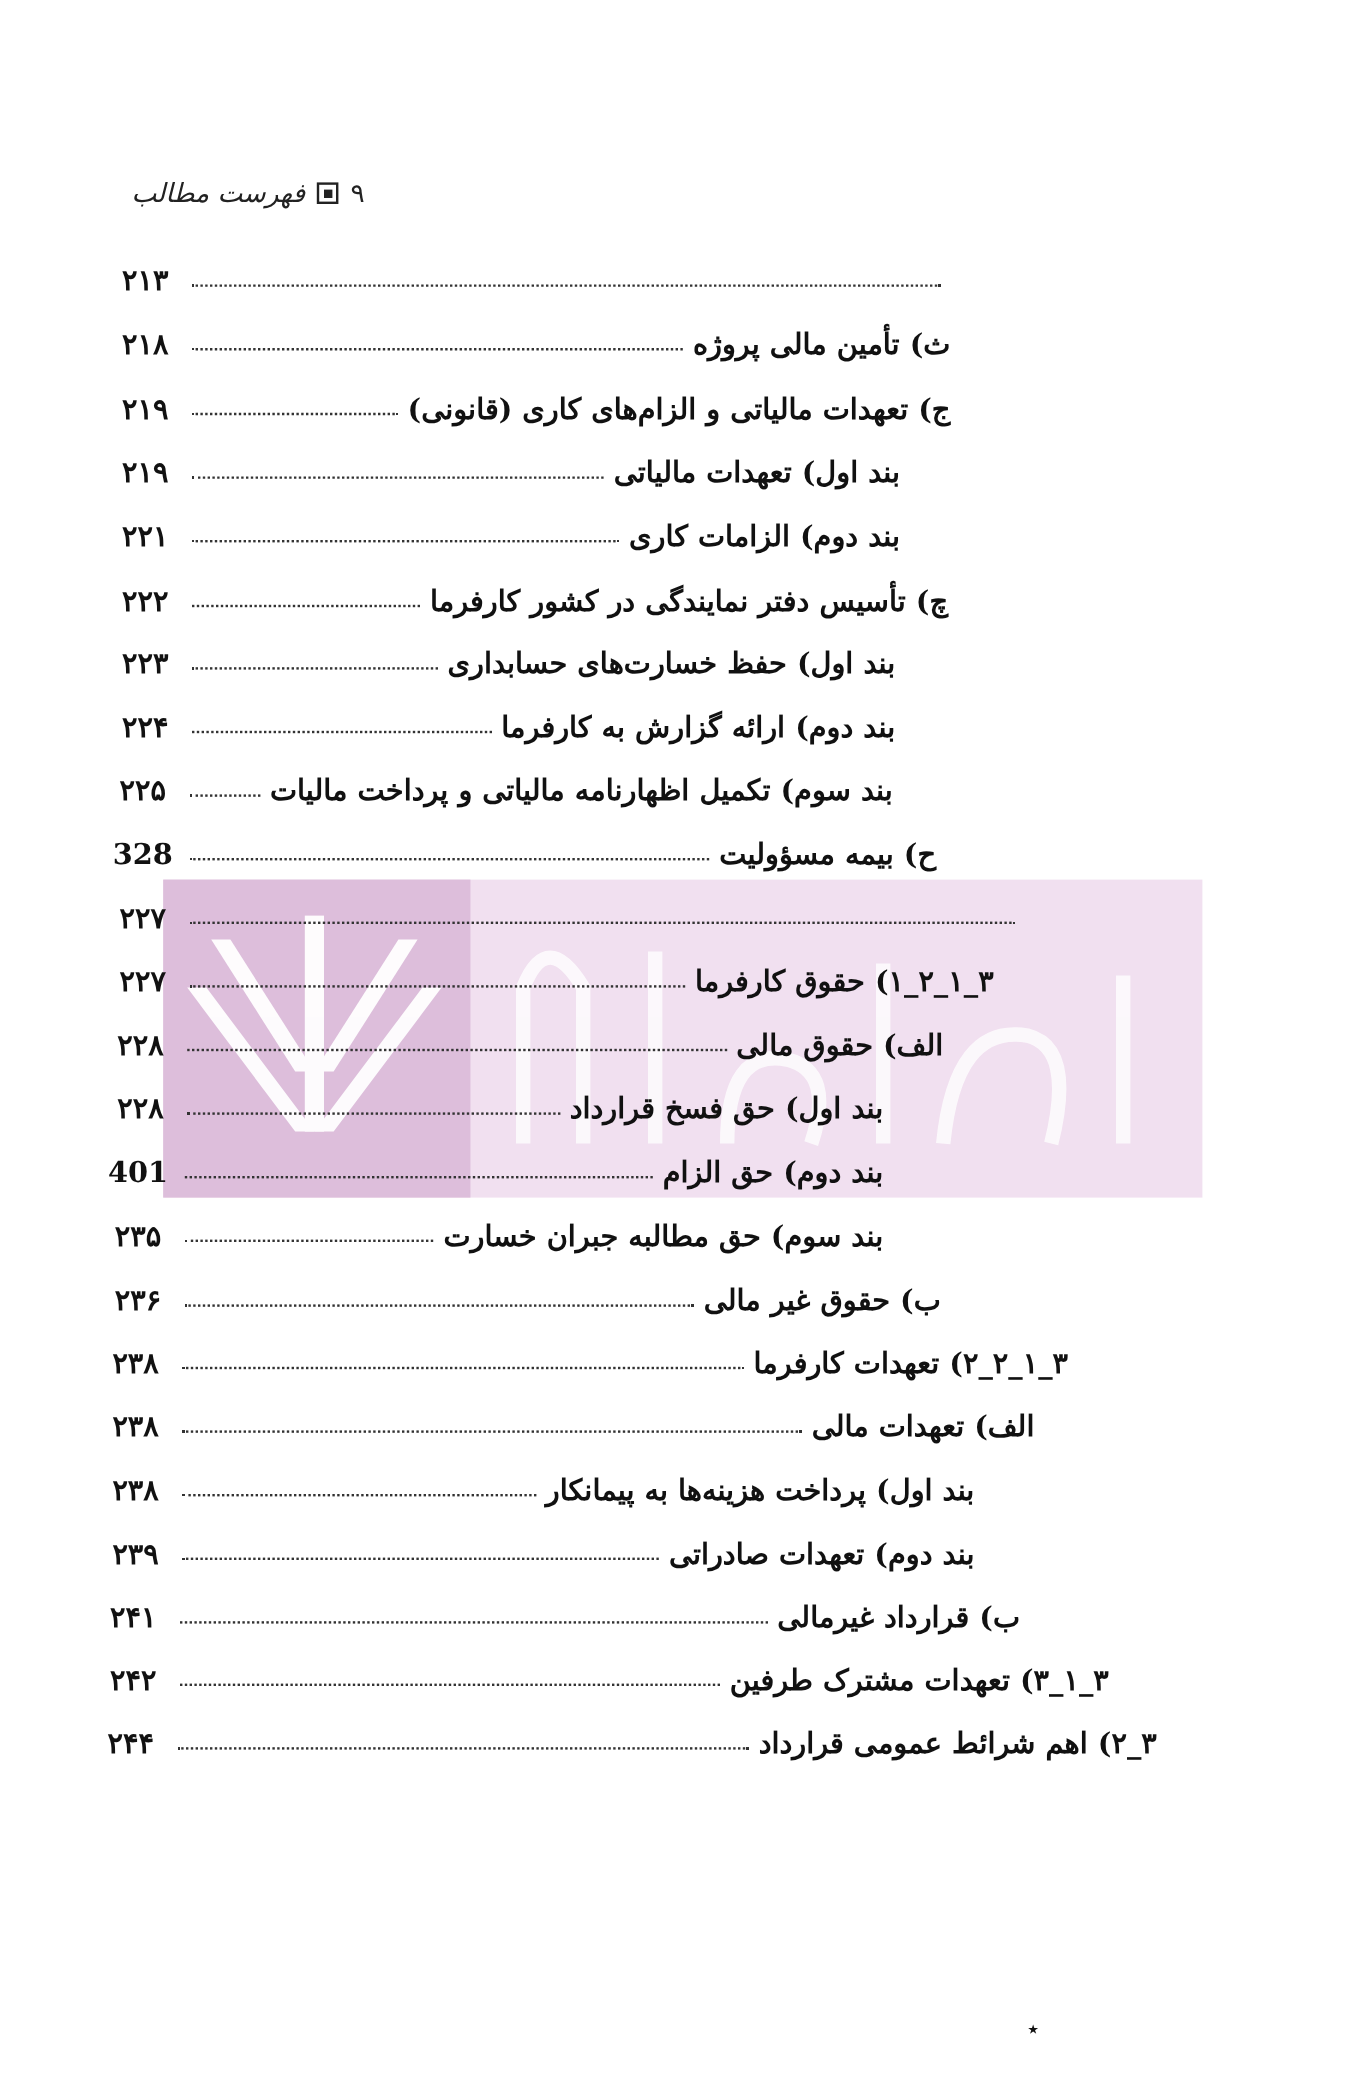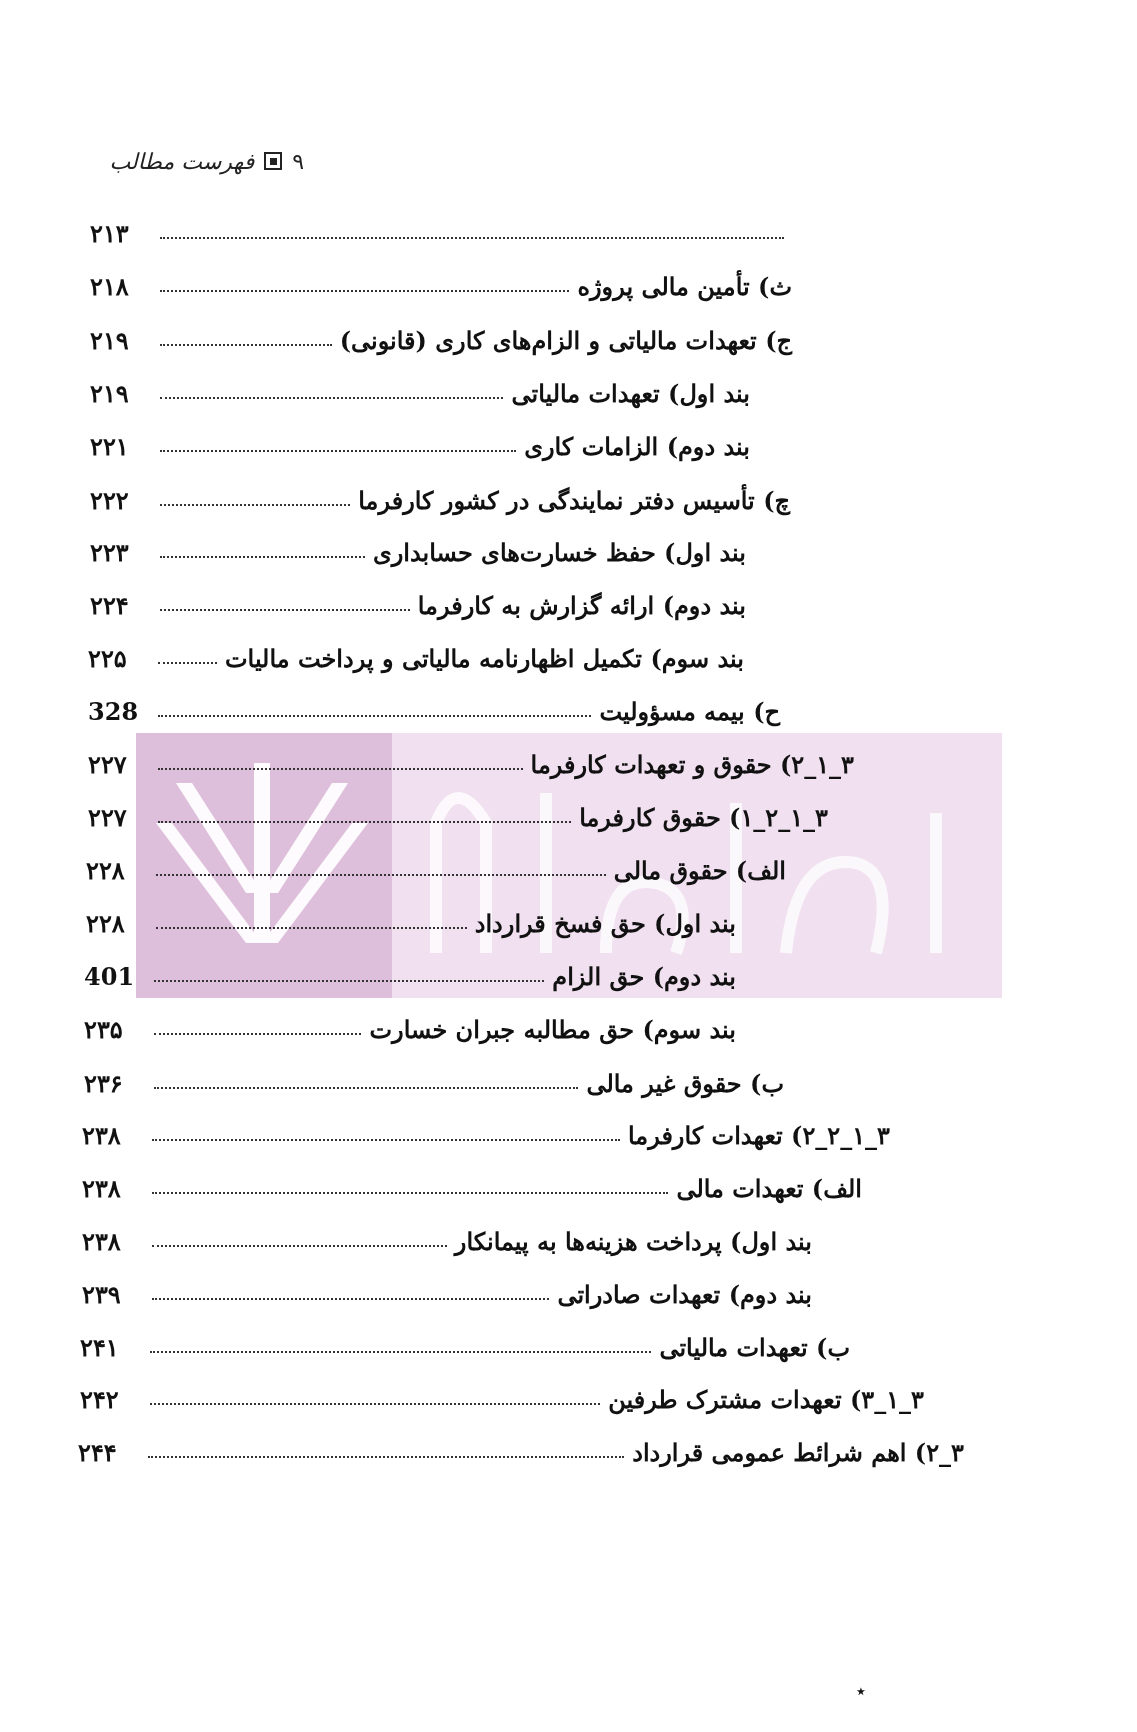--- a/index.html
+++ b/index.html
@@ -5,21 +5,21 @@
     html,body{margin:0;padding:0;background:#ffffff;}
     body{width:1137px;height:1732px;position:relative;overflow:hidden;font-family:"DejaVu Serif",serif;color:#111;}
     .header{position:absolute;left:84px;top:146px;width:220px;height:30px;display:flex;align-items:center;gap:10px;font-size:22px;color:#222;}
     .header .title{font-size:22px;font-style:italic;}
     .header .box{width:14px;height:14px;border:2px solid #222;display:inline-flex;align-items:center;justify-content:center;}
     .header .box::after{content:"";width:7px;height:7px;background:#222;}
     .toc{position:absolute;left:0;top:0;width:1137px;height:1732px;}
     .entry{position:absolute;height:40px;display:flex;align-items:flex-end;direction:rtl;}
     .entry .label{font-size:24px;font-weight:700;white-space:nowrap;}
     .entry .leader{flex:1;border-bottom:2px dotted #333;margin:0 8px 9px 8px;}
-    .entry .page{font-size:24px;font-weight:700;white-space:nowrap;width:62px;text-align:left;}
+    .entry .page{font-size:24px;font-weight:700;white-space:nowrap;width:62px;text-align:center;}
     .wm{position:absolute;left:136px;top:733px;width:866px;height:265px;pointer-events:none;}
     .wm .band{position:absolute;inset:0;background:#e8cde6;opacity:.62;}
     .wm .left{position:absolute;left:0;top:0;width:256px;height:265px;background:#d8b6d6;opacity:.82;}
     .wm svg{position:absolute;left:0;top:0;}
     .footer-mark{position:absolute;left:856px;top:1680px;font-size:18px;}
   </style>
 </head>
 <body>
 
 <div class="header">
@@ -94,21 +94,20 @@
       <span class="label">بند سوم) تکمیل اظهارنامه مالیاتی و پرداخت مالیات</span>
       <span class="leader"></span>
       <span class="page">۲۲۵</span>
     </div>
   <div class="entry" style="left:88px;top:686px;width:692px;">
       <span class="label">ح) بیمه مسؤولیت</span>
       <span class="leader"></span>
       <span class="page">328</span>
     </div>
   <div class="entry" style="left:88px;top:739px;width:766px;">
-      <span class="label">۳_۱_۲) حقوق و تعهدات کارفرما</span>
       <span class="leader"></span>
       <span class="page">۲۲۷</span>
     </div>
   <div class="entry" style="left:88px;top:792px;width:740px;">
       <span class="label">۳_۱_۲_۱) حقوق کارفرما</span>
       <span class="leader"></span>
       <span class="page">۲۲۷</span>
     </div>
   <div class="entry" style="left:86px;top:845px;width:700px;">
       <span class="label">الف) حقوق مالی</span>
@@ -149,21 +148,21 @@
       <span class="label">بند اول) پرداخت هزینه‌ها به پیمانکار</span>
       <span class="leader"></span>
       <span class="page">۲۳۸</span>
     </div>
   <div class="entry" style="left:82px;top:1269px;width:730px;">
       <span class="label">بند دوم) تعهدات صادراتی</span>
       <span class="leader"></span>
       <span class="page">۲۳۹</span>
     </div>
   <div class="entry" style="left:80px;top:1322px;width:770px;">
-      <span class="label">ب) تعهدات مالیاتی</span>
+      <span class="label">ب) قرارداد غیرمالی</span>
       <span class="leader"></span>
       <span class="page">۲۴۱</span>
     </div>
   <div class="entry" style="left:80px;top:1374px;width:844px;">
       <span class="label">۳_۱_۳) تعهدات مشترک طرفین</span>
       <span class="leader"></span>
       <span class="page">۲۴۲</span>
     </div>
   <div class="entry" style="left:78px;top:1427px;width:886px;">
       <span class="label">۳_۲) اهم شرائط عمومی قرارداد</span>

